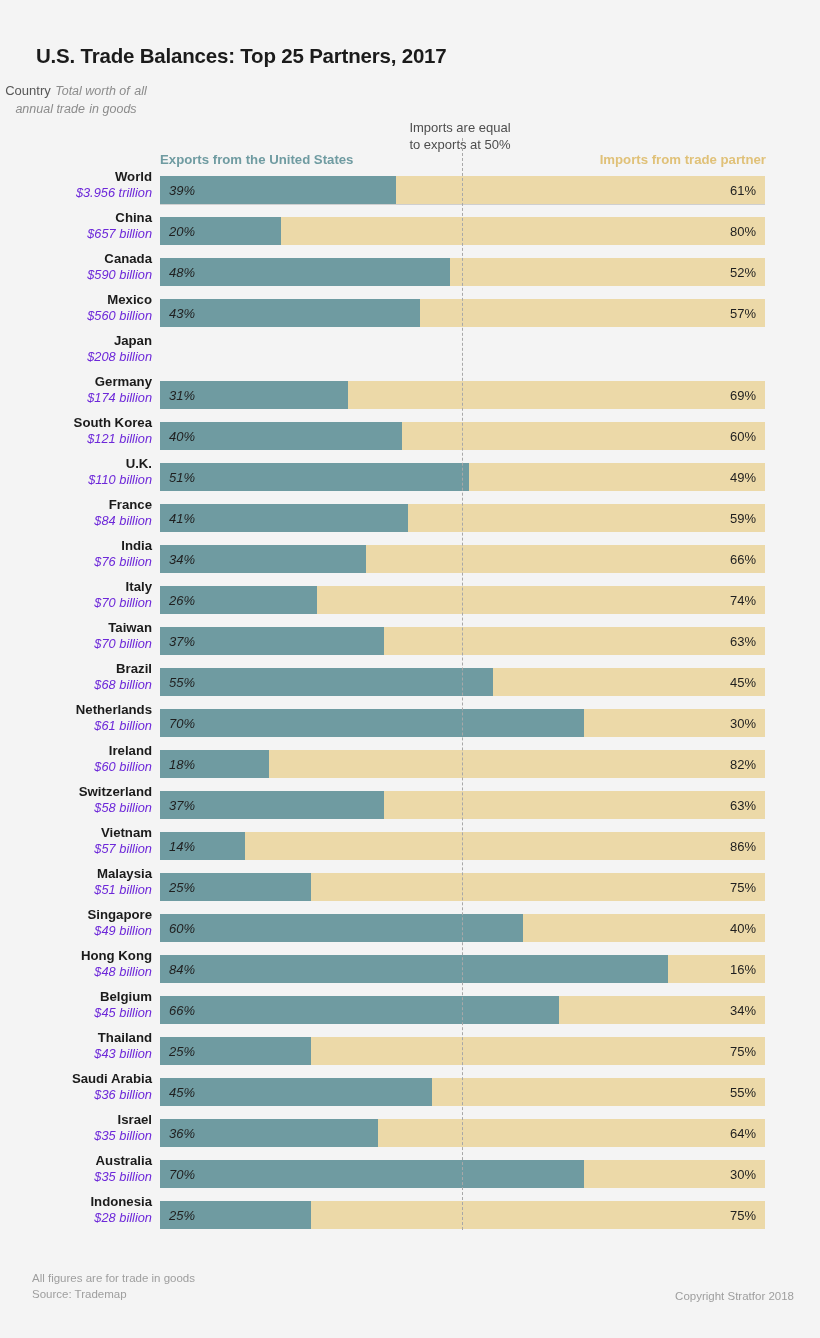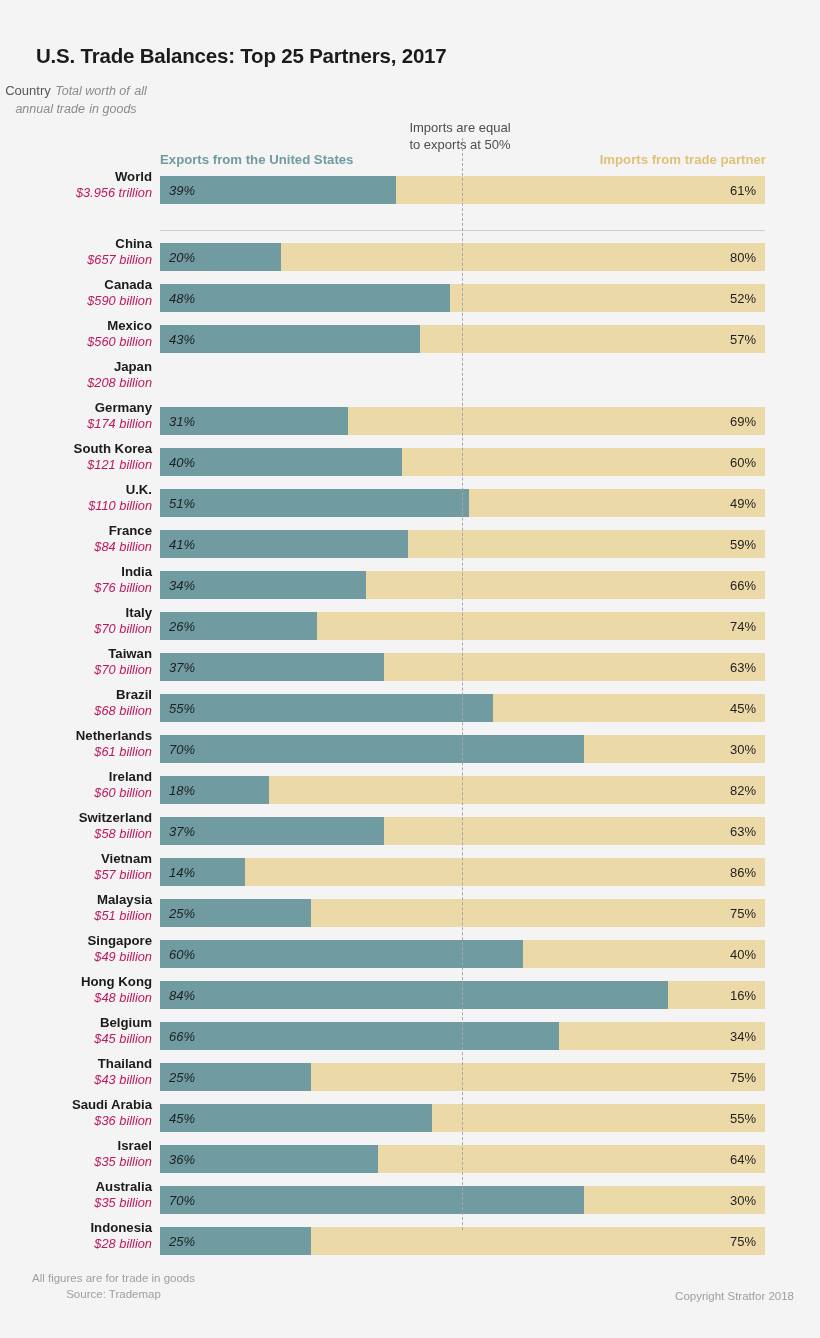--- a/index.html
+++ b/index.html
@@ -90,42 +90,42 @@
     border-left:1.6px dashed #a8a8a8;
     z-index:4;
   }
 
   
   .row {
     position:relative;
     height:28px;
     margin-bottom:13px;
   }
-  .row.world { margin-bottom:26px;padding-left:40px; }
+  .row.world { margin-bottom:0;padding-left:40px; }
 
   .labels {
     position:absolute;
     left:0px;
     top:-7px;
     width:152px;
     text-align:right;
     line-height:15.5px;
   }
   .labels .country {
     display:block;
     font-size:13.2px;
     font-weight:bold;
     color:#1b1b1b;
     white-space:nowrap;
   }
   .labels .worth {
     display:block;
     font-size:12.8px;
     font-style:italic;
-    color:#be185d;
+    color:#6d28d9;
     white-space:nowrap;
   }
 
   .bar-track {
     position:absolute;
     left:160px;
     top:0;
     width:605px;
     height:28px;
     background:#ecd9a8;
@@ -172,21 +172,20 @@
     display:block;
   }
 
   
   .footer-left {
     position:absolute;
     left:32px; bottom:36px;
     font-size:11.5px;
     color:#9e9e9e;
     line-height:16px;
-    text-align:center;
   }
   .footer-right {
     position:absolute;
     right:26px; bottom:36px;
     font-size:11.5px;
     color:#9e9e9e;
   }
 </style>
 </head>
 <body>

